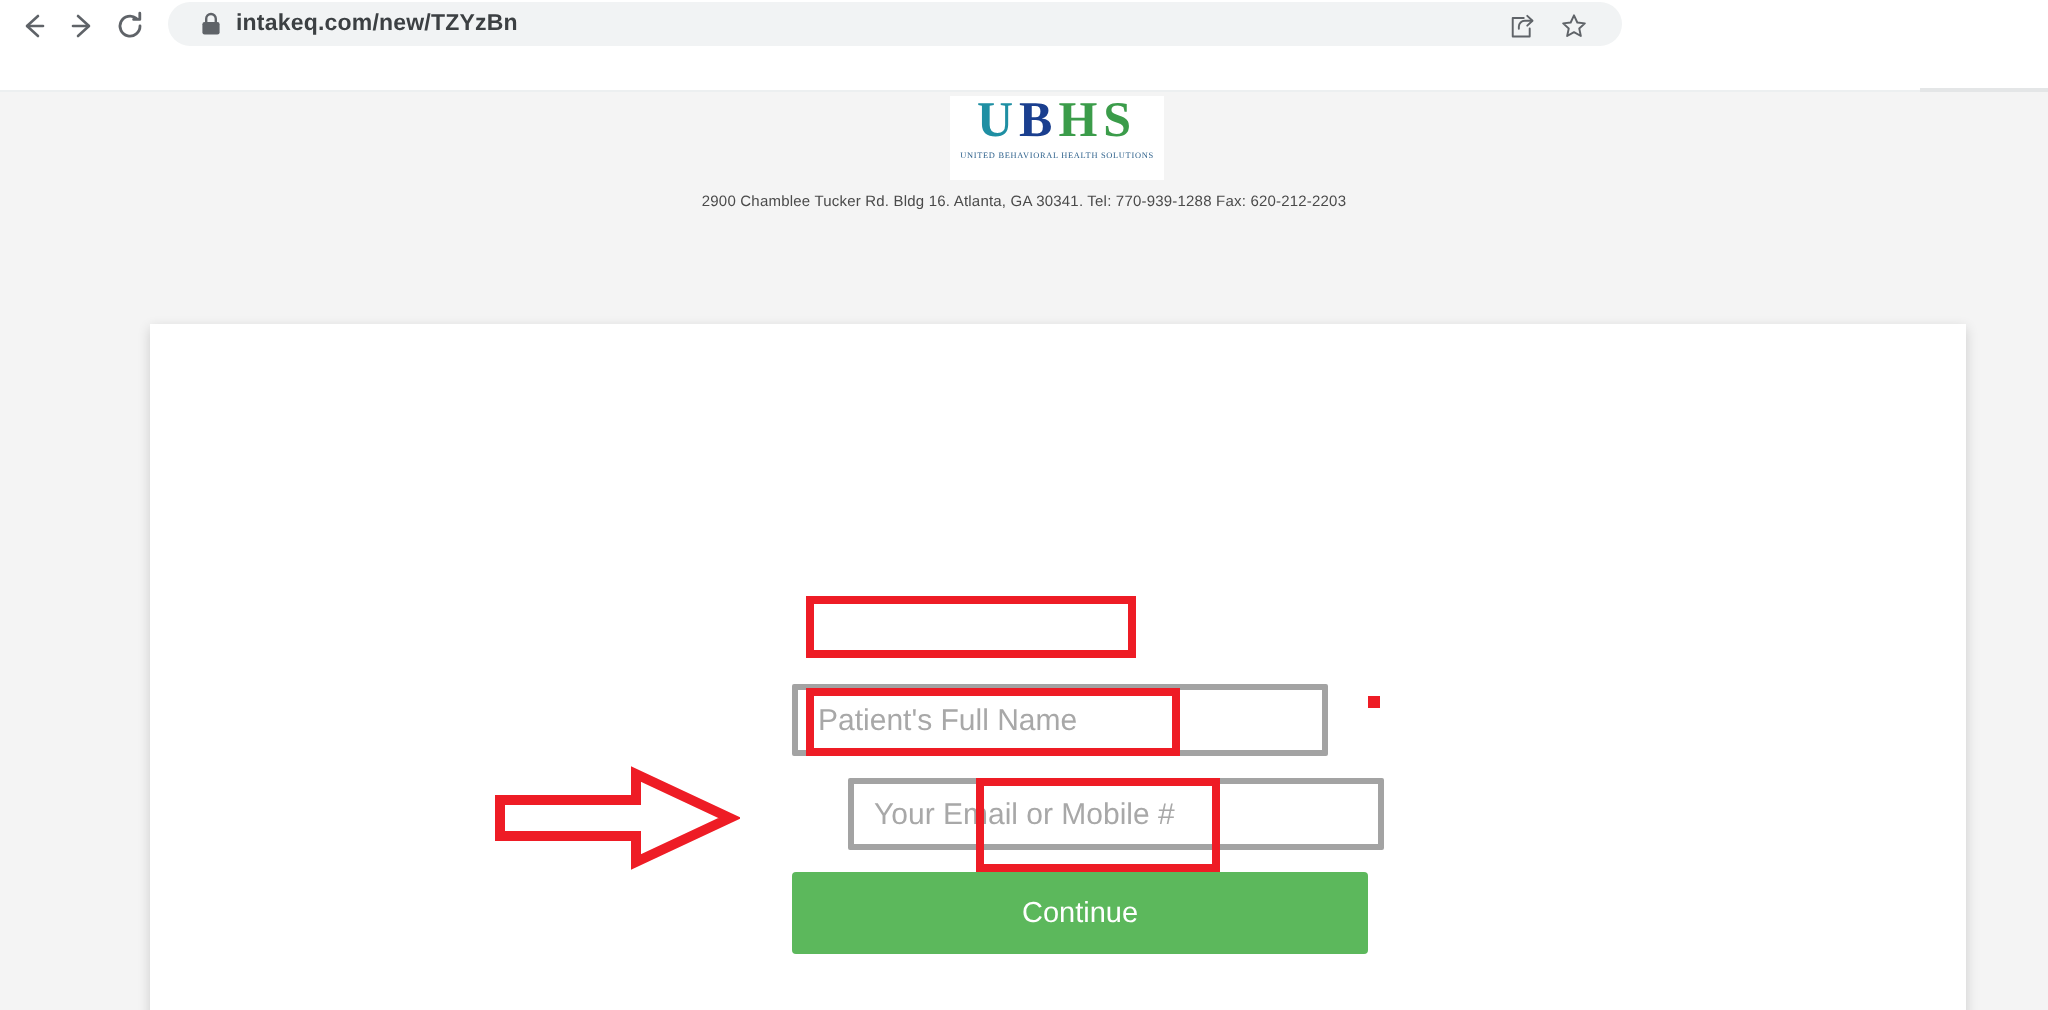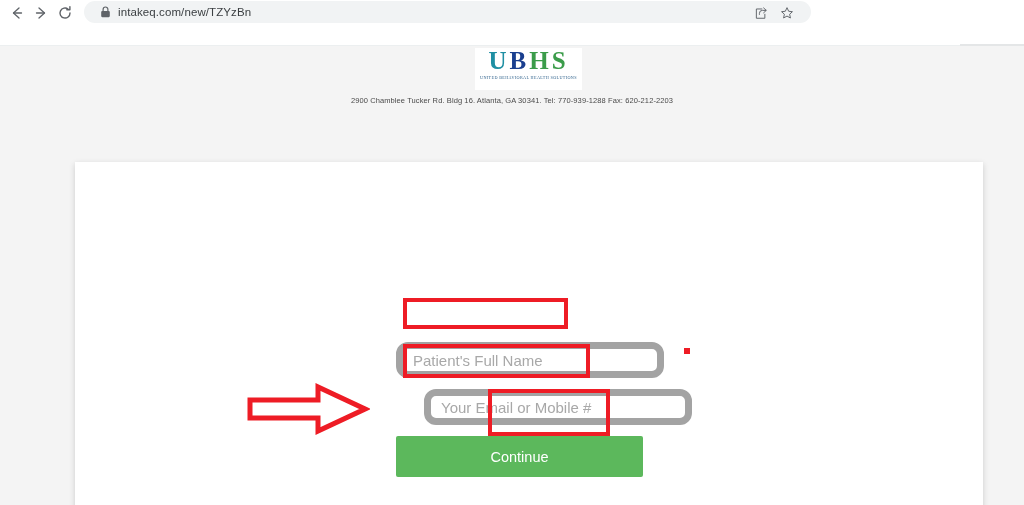--- a/index.html
+++ b/index.html
@@ -66,20 +66,21 @@
   }
   .url-text {
     position: absolute;
     left: 34px;
     top: 3px;
     font-size: 11.5px;
     line-height: 16px;
     color: #3c4043;
     white-space: nowrap;
     letter-spacing: 0.1px;
+    font-weight: bold;
   }
   .omni-action {
     position: absolute;
     top: 3px;
     width: 17px;
     height: 17px;
     display: flex;
     align-items: center;
     justify-content: center;
     color: #5f6368;
@@ -187,23 +188,23 @@
     font-weight: normal;
     margin: 0;
   }
 
   .field-row {
     position: absolute;
     left: 321px;
     width: 268px;
     height: 36px;
     background: #ffffff;
-    border: 7px solid #a3a3a3;
+    border: 3px solid #a3a3a3;
     box-sizing: border-box;
-    border-radius: 12px;
+    border-radius: 1px;
   }
   .field-name  { top: 180px; }
   .field-email { top: 227px; margin-left: 28px; }
   .field-row input {
     width: 100%;
     height: 100%;
     border: 0;
     outline: 0;
     background: transparent;
     box-sizing: border-box;
@@ -214,21 +215,21 @@
   }
   .field-row input::placeholder {
     color: #a8a8a8;
     opacity: 1;
   }
 
   .continue-button {
     position: absolute;
     left: 321px;
     top: 274px;
-    width: 247px;
+    width: 288px;
     height: 41px;
     background: #5cb85c;
     border: 0;
     border-radius: 2px;
     color: #ffffff;
     font-family: "Liberation Sans", sans-serif;
     font-size: 14.5px;
     cursor: pointer;
     padding: 0;
   }

